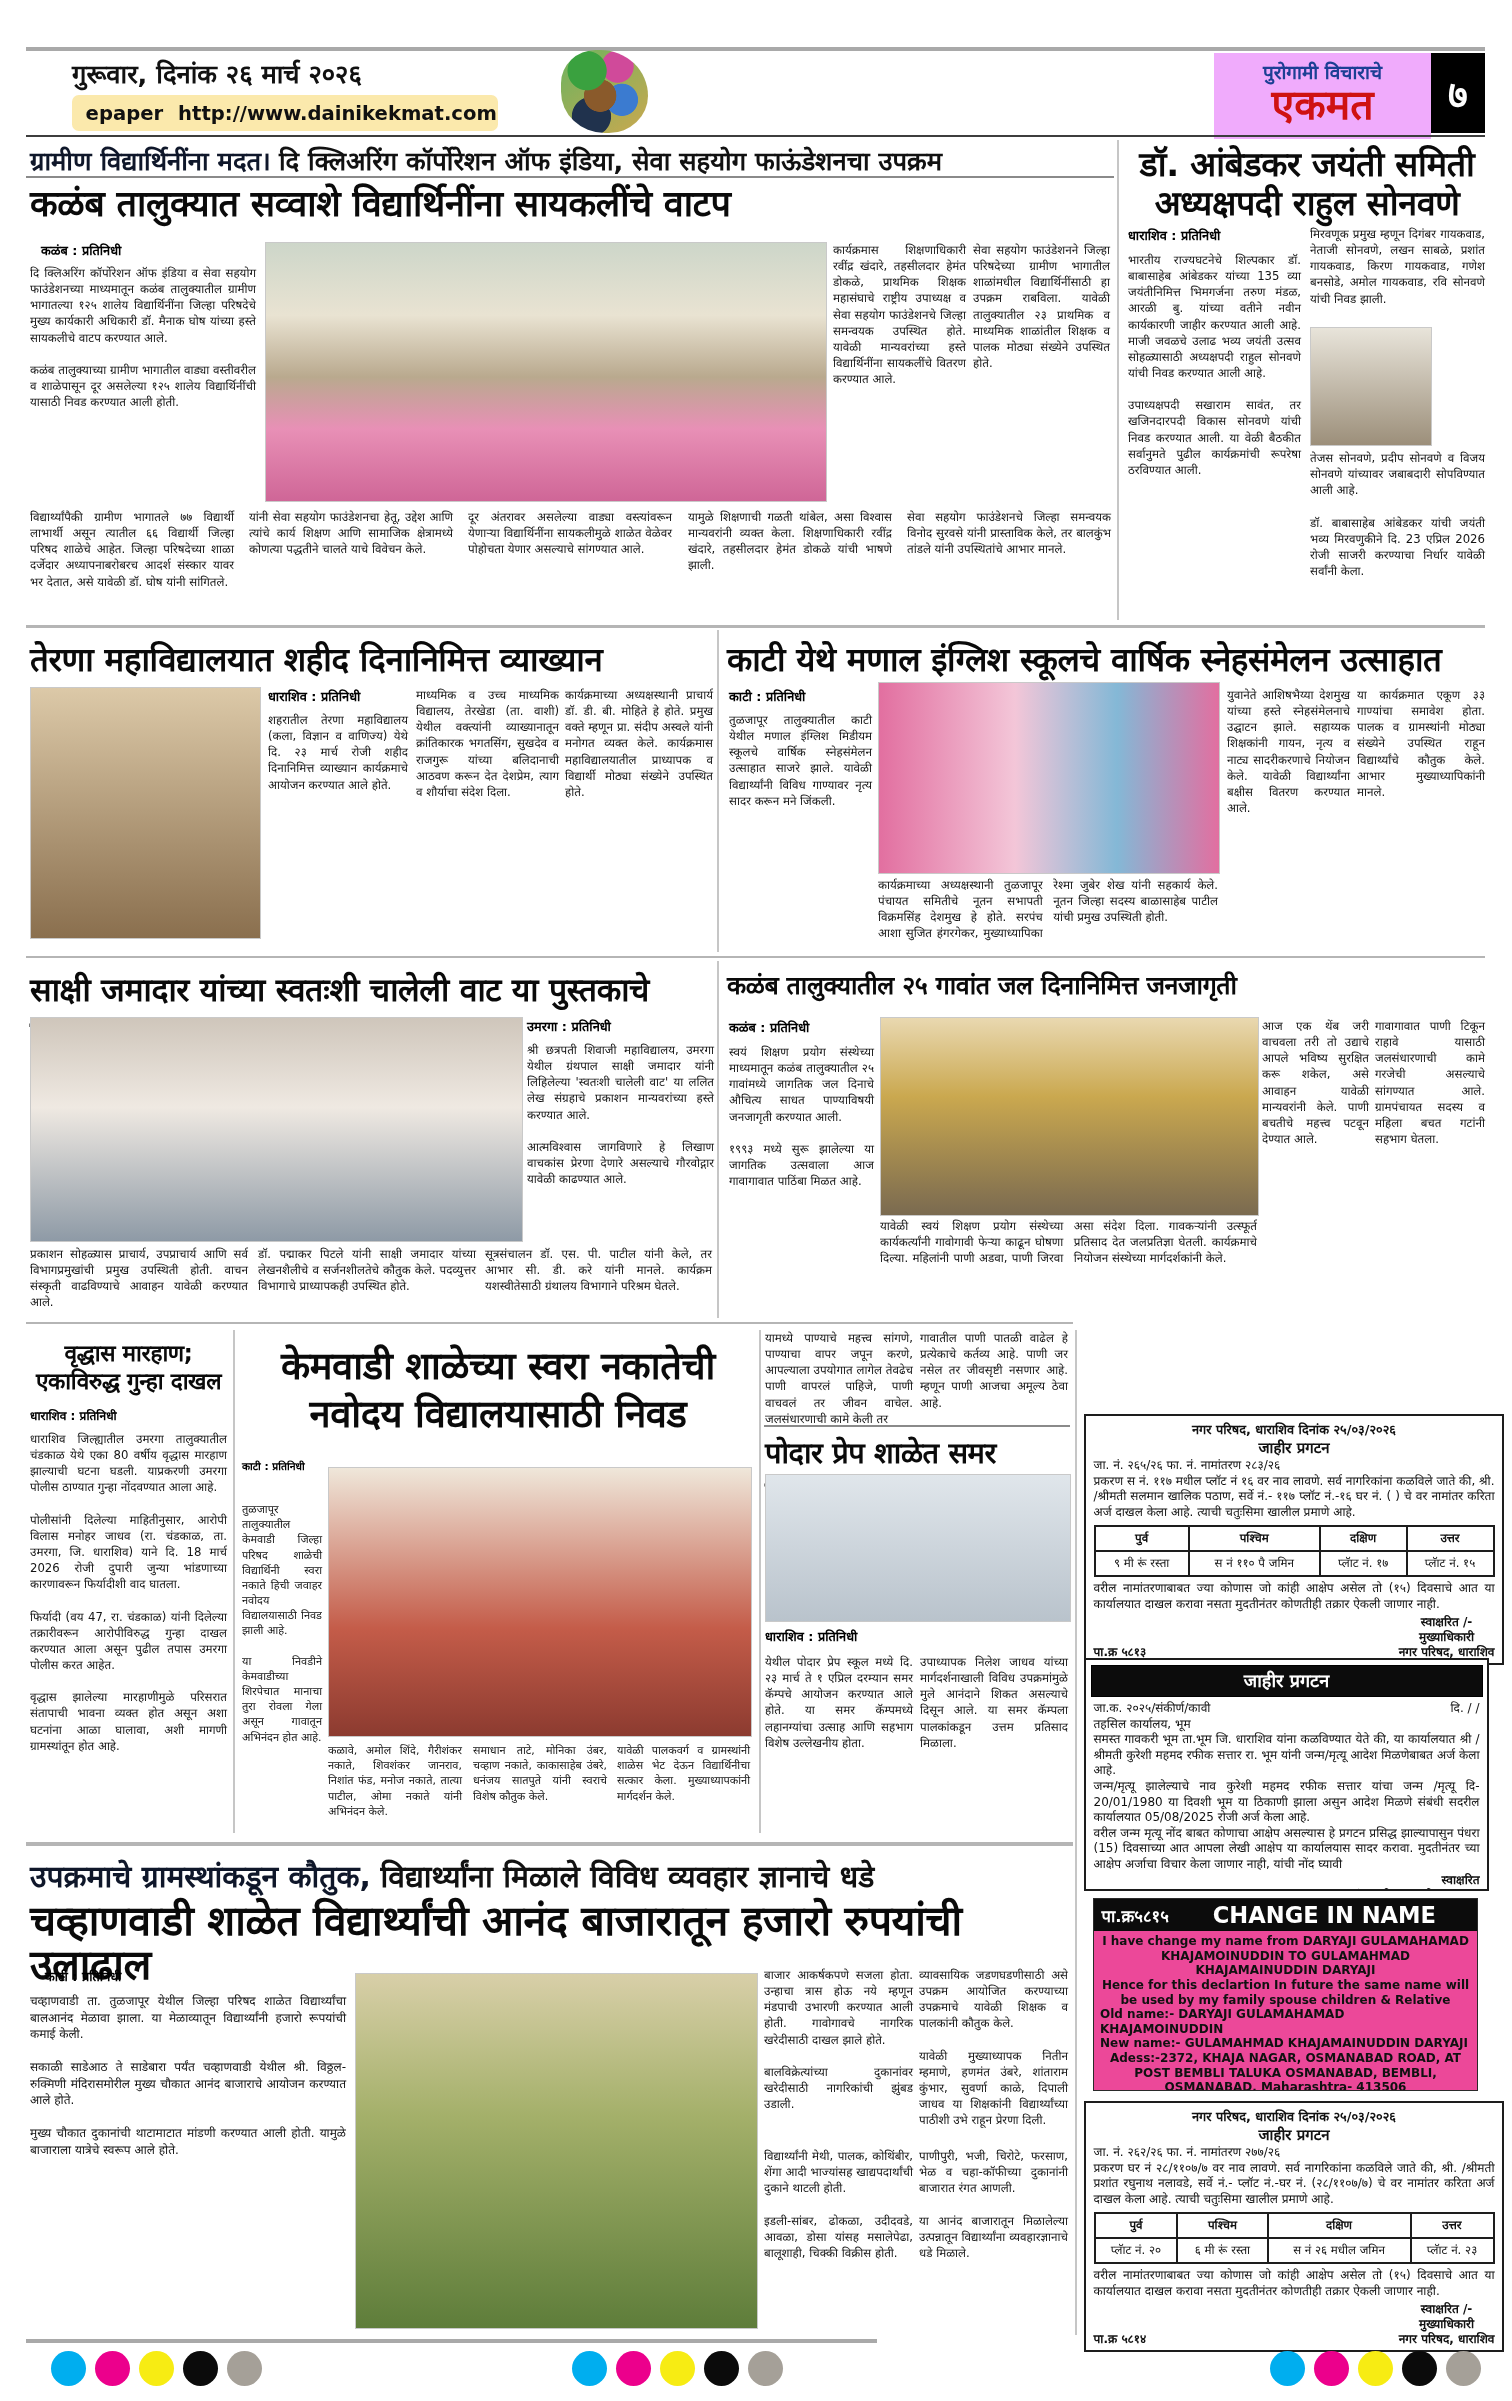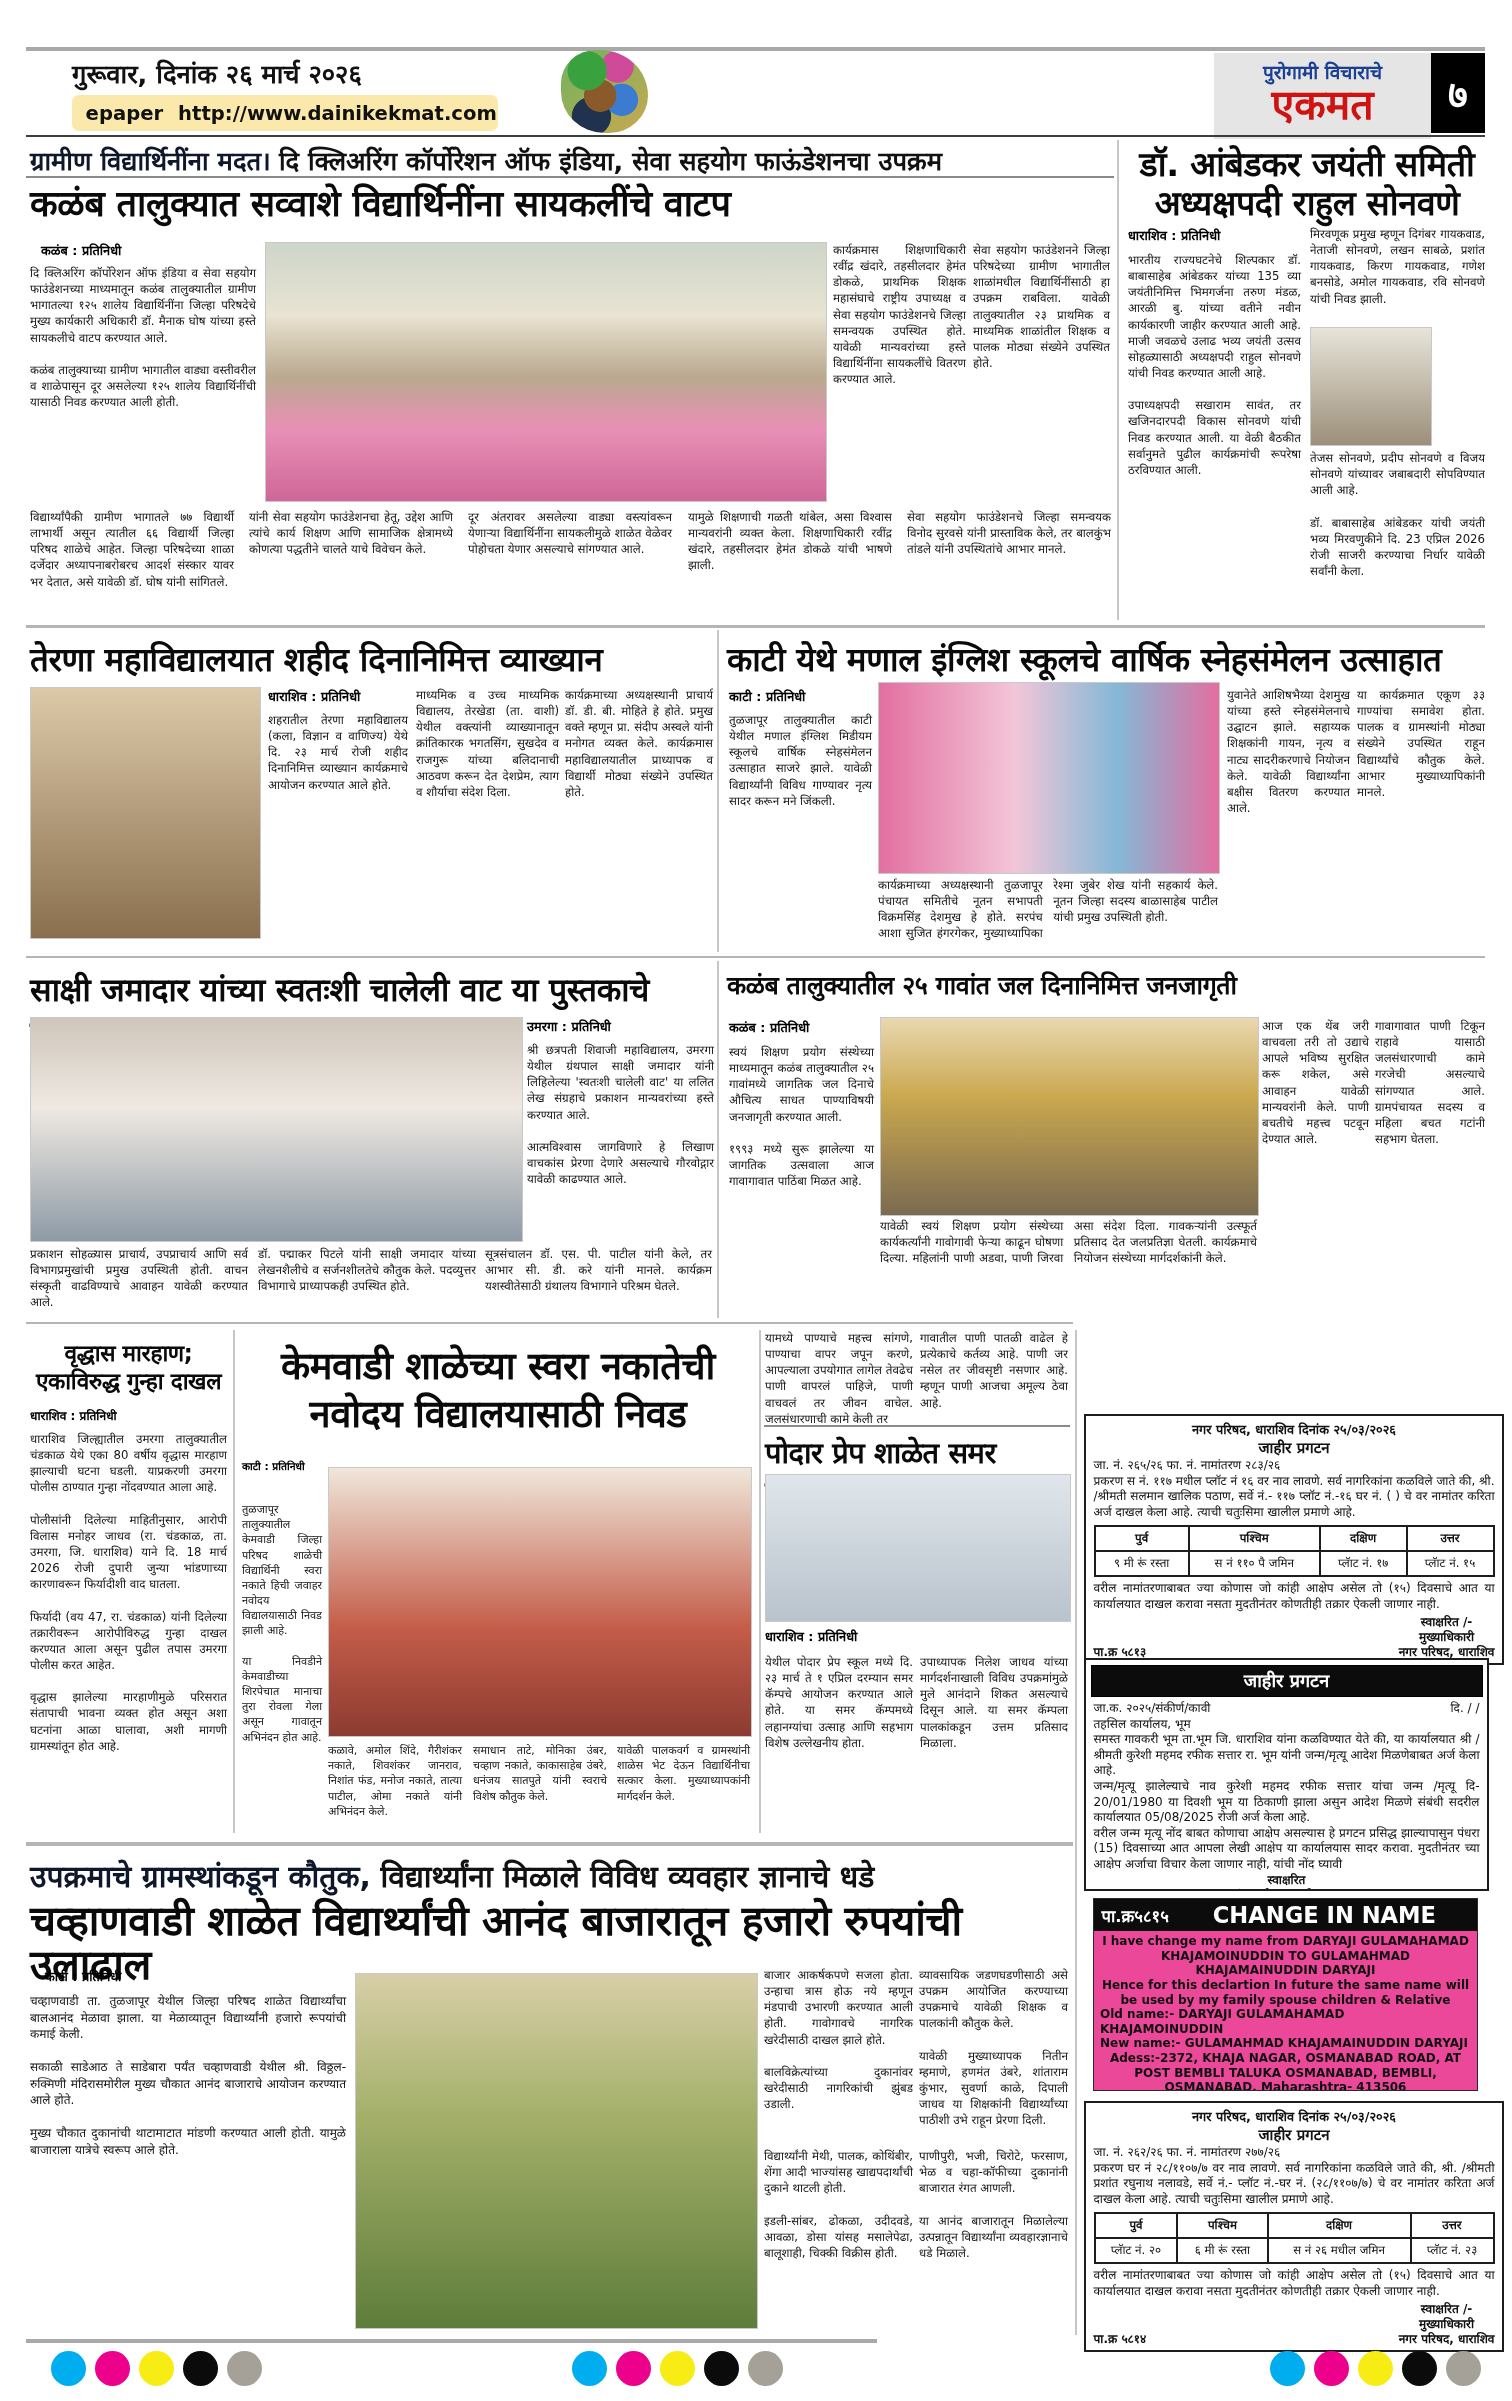--- a/index.html
+++ b/index.html
@@ -31,21 +31,21 @@
   .notice .t{text-align:center;font-weight:bold;font-size:15px}
   .notice .just{text-align:justify}
   .ntable{width:100%;border-collapse:collapse;margin:4.5px 0;text-align:center}
   .ntable th,.ntable td{border:2.3px solid #1d1d1d;padding:3.8px 2.3px;font-size:11.7px}
   .signrow{display:flex;justify-content:space-between;align-items:flex-end;margin-top:3px}
   .signblk{text-align:center;font-weight:bold;line-height:1.25}
   .blackbar{background:#0c0c0c;color:#fff}
   .pill{position:absolute;background:#fbe9ac;border-radius:6.8px;display:flex;align-items:center;
         gap:7.5px;padding:0 13.6px;font-weight:bold}
   .reddot{width:13.6px;height:13.6px;border-radius:50%;background:#e31e24;display:inline-block}
-  .brandbox{position:absolute;background:#e5e5e5;text-align:center;padding-top:6px}
+  .brandbox{position:absolute;background:#f0abfc;text-align:center;padding-top:6px}
   .pagebox{position:absolute;background:#000;color:#fff;display:flex;align-items:center;justify-content:center}
   .dotrow{position:absolute;display:flex;gap:9px}
   .dot{width:35px;height:35px;border-radius:50%;display:inline-block}
   .logo{position:absolute;border-radius:40% 55% 45% 50%;
         background:radial-gradient(circle at 30% 25%,#3aa13f 0 22%,transparent 23%),
                    radial-gradient(circle at 65% 20%,#d04a9a 0 18%,transparent 19%),
                    radial-gradient(circle at 45% 55%,#8a5a2b 0 24%,transparent 25%),
                    radial-gradient(circle at 70% 60%,#3b7bd0 0 20%,transparent 21%),
                    radial-gradient(circle at 35% 80%,#20324d 0 22%,transparent 23%),
                    linear-gradient(140deg,#6db35f,#caa84f)}
@@ -241,21 +241,21 @@
     <div class="blackbar ctr b" style="height:30px;font-size:18px;line-height:30px;margin:4.5px;border:0.8px solid #000">जाहीर प्रगटन</div>
     <div style="padding:0 7.5px">
       <div style="display:flex;justify-content:space-between">
         <span>जा.क. २०२५/संकीर्ण/कावी</span>
         <span>दि.    /    /</span>
       </div>
       <div>तहसिल कार्यालय, भूम</div>
       <div class="just">समस्त गावकरी भूम ता.भूम जि. धाराशिव यांना कळविण्यात येते की, या कार्यालयात श्री /श्रीमती कुरेशी महमद रफीक सत्तार रा. भूम यांनी जन्म/मृत्यू आदेश मिळणेबाबत अर्ज केला आहे.</div>
       <div class="just">जन्म/मृत्यू झालेल्याचे नाव कुरेशी महमद रफीक सत्तार यांचा जन्म /मृत्यू दि- 20/01/1980 या दिवशी भूम या ठिकाणी झाला असुन आदेश मिळणे संबंधी सदरील कार्यालयात 05/08/2025 रोजी अर्ज केला आहे.</div>
       <div class="just">वरील जन्म मृत्यू नोंद बाबत कोणाचा आक्षेप असल्यास हे प्रगटन प्रसिद्ध झाल्यापासुन पंधरा (15) दिवसाच्या आत आपला लेखी आक्षेप या कार्यालयास सादर करावा. मुदतीनंतर च्या आक्षेप अर्जाचा विचार केला जाणार नाही, यांची नोंद घ्यावी</div>
-      <div class="signblk" style="">
+      <div class="signblk" style="text-align:right">
         <div>स्वाक्षरित</div>
         <div>(जयवंत पाटील) तहसीलदार, भूम</div>
       </div>
     </div>
   </div>
 
   <div class="changead" style="left:1093px;top:1898px;width:383px;height:191px">
     <div class="hd blackbar">
       <span class="b" style="font-size:16.6px">पा.क्र५८१५</span>
       <span class="b" style="font-size:22.6px;flex:1;text-align:center">CHANGE IN NAME</span>

